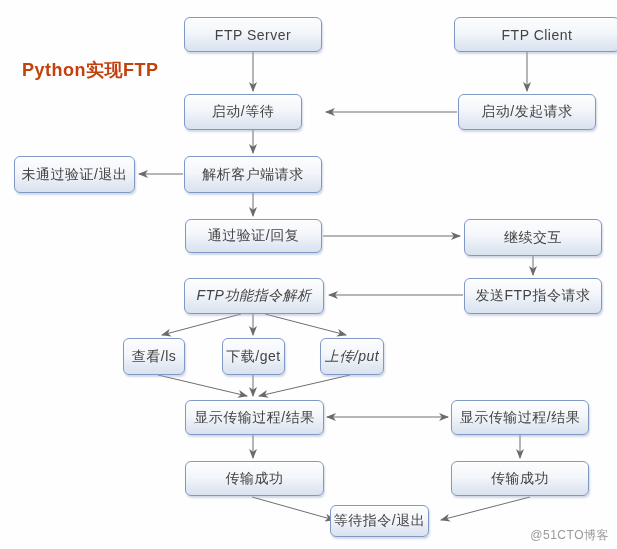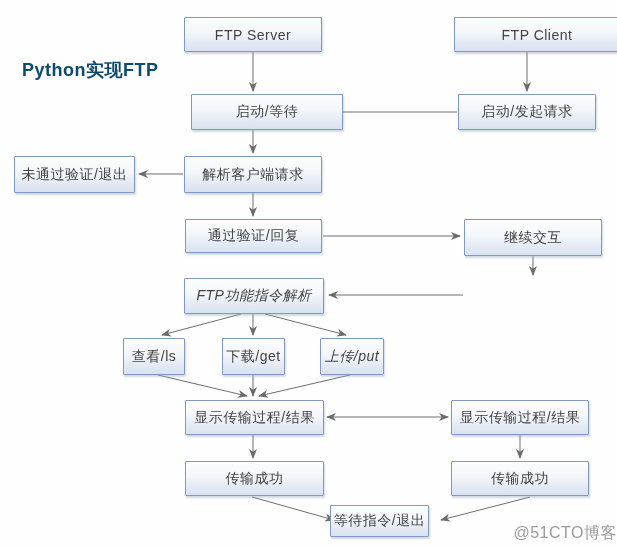--- a/index.html
+++ b/index.html
@@ -19,47 +19,47 @@
     position: absolute;
     left: 0;
     top: 0;
     width: 617px;
     height: 549px;
   }
   .node {
     position: absolute;
     box-sizing: border-box;
     border: 1px solid #8098c5;
-    border-radius: 1px;
+    border-radius: 6px;
     background: linear-gradient(to bottom, #fdfdfe 0%, #f3f6fa 45%, #e4eaf4 75%, #d9e2ef 100%);
     box-shadow: 1px 2px 2px rgba(155, 170, 200, 0.45), inset 0 1px 0 #ffffff;
     display: flex;
     align-items: center;
     justify-content: center;
     color: #434343;
     font-size: 14px;
     letter-spacing: 0.5px;
     text-align: center;
     white-space: nowrap;
   }
   .title {
     position: absolute;
     left: 22px;
     top: 58px;
     font-size: 18px;
     font-weight: bold;
-    color: #0c4a6e;
+    color: #c2410c;
     letter-spacing: 0.5px;
     text-align: center;
   }
   .watermark {
     position: absolute;
-    right: 0;
+    right: 8px;
     bottom: 5px;
-    font-size: 16px;
+    font-size: 12px;
     color: #9a9a9a;
     letter-spacing: 0.5px;
   }
 </style>
 </head>
 <body>
 
 <div id="canvas">
 
   <svg id="edges" viewBox="0 0 617 549" xmlns="http://www.w3.org/2000/svg">
@@ -95,21 +95,21 @@
   <div class="title">Python实现FTP</div>
 
   <div class="node" style="left:184px; top:17px; width:138px; height:35px;">
     <span>FTP Server</span>
   </div>
 
   <div class="node" style="left:454px; top:17px; width:166px; height:35px;">
     <span>FTP Client</span>
   </div>
 
-  <div class="node" style="left:184px; top:94px; width:152px; height:36px;margin-left:7px;">
+  <div class="node" style="left:184px; top:94px; width:118px; height:36px;">
     <span>启动/等待</span>
   </div>
 
   <div class="node" style="left:458px; top:94px; width:138px; height:36px;">
     <span>启动/发起请求</span>
   </div>
 
   <div class="node" style="left:184px; top:156px; width:138px; height:37px;">
     <span>解析客户端请求</span>
   </div>
@@ -123,20 +123,23 @@
   </div>
 
   <div class="node" style="left:464px; top:219px; width:138px; height:37px;">
     <span>继续交互</span>
   </div>
 
   <div class="node" style="left:184px; top:278px; width:140px; height:36px;font-style:italic;">
     <span>FTP功能指令解析</span>
   </div>
 
+  <div class="node" style="left:464px; top:278px; width:138px; height:36px;">
+    <span>发送FTP指令请求</span>
+  </div>
 
   <div class="node" style="left:123px; top:338px; width:62px; height:37px;">
     <span>查看/ls</span>
   </div>
 
   <div class="node" style="left:222px; top:338px; width:63px; height:37px;">
     <span>下载/get</span>
   </div>
 
   <div class="node" style="left:320px; top:338px; width:64px; height:37px;font-style:italic;">

